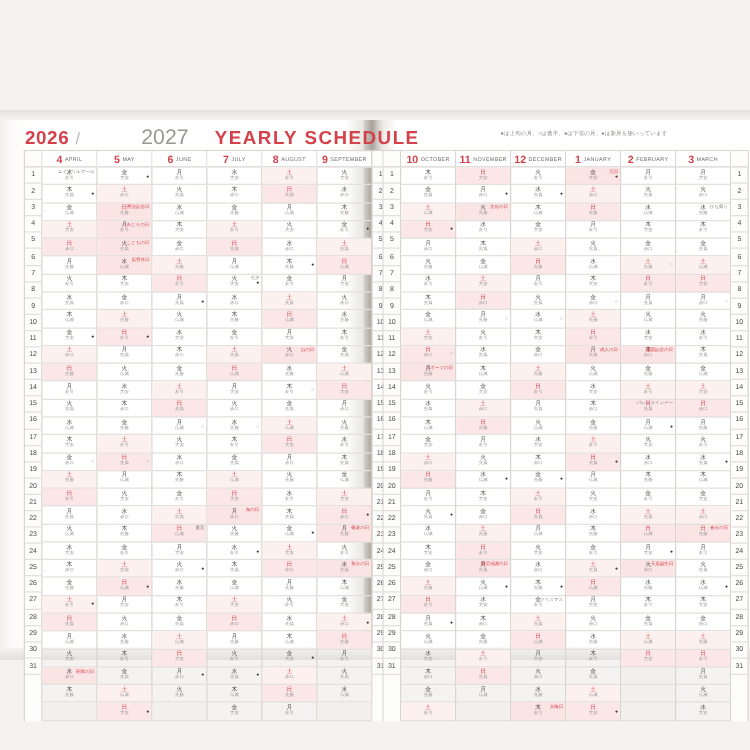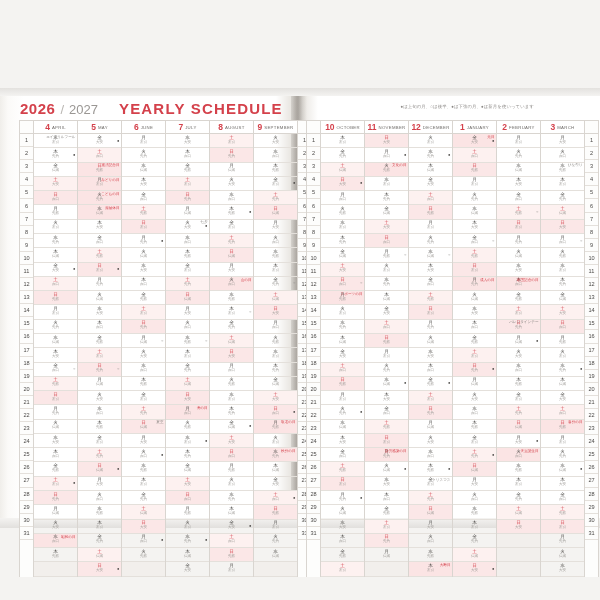--- a/index.html
+++ b/index.html
@@ -21,21 +21,21 @@
      background:linear-gradient(to bottom,rgba(160,155,150,0.20),rgba(255,255,255,0));}
   .desk-bottom:before{content:"";position:absolute;left:0;top:0;width:600px;height:10px;
      background:linear-gradient(to top,rgba(160,155,150,0.22),rgba(255,255,255,0));}
   .spine{position:absolute;left:291px;top:96px;width:16px;height:422px;
      background:linear-gradient(to right,rgba(120,115,110,0.18),rgba(120,115,110,0.45) 45%,rgba(120,115,110,0.20) 70%,rgba(255,255,255,0));}
 
   
   .hdr{position:absolute;left:20px;top:100px;display:flex;align-items:baseline;gap:5px;}
   .hdr .y1{color:#d4414b;font-size:15px;font-weight:700;letter-spacing:.5px;}
   .hdr .slash{color:#b9b6b2;font-size:13px;}
-  .hdr .y2{color:#9a9794;font-size:13px;}
+  .hdr .y2{color:#9a9794;font-size:17px;margin-left:44px;}
   .hdr .ttl{color:#d4414b;font-size:15px;font-weight:700;letter-spacing:1.2px;margin-left:16px;}
 
   .note{position:absolute;right:22px;top:104px;font-size:4.4px;color:#8a8784;letter-spacing:.1px;}
 
   
   .grid{position:absolute;top:120px;display:flex;border-top:1px solid #d9d5d0;border-left:1px solid #d9d5d0;}
   #grid-left{left:19px;}
   #grid-right{left:306px;}
 
   .daycol{width:13px;background:#fdfdfc;border-right:1px solid #d9d5d0;}

